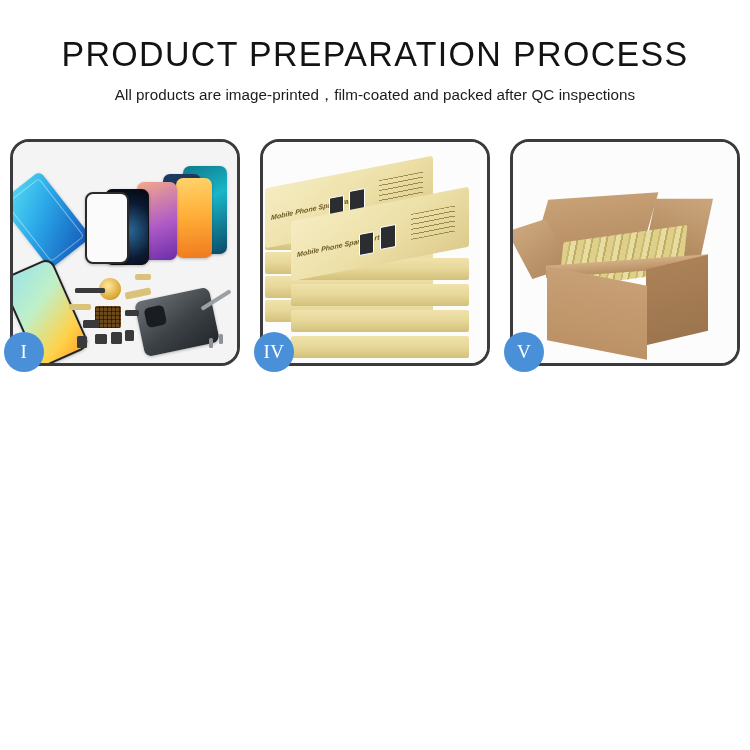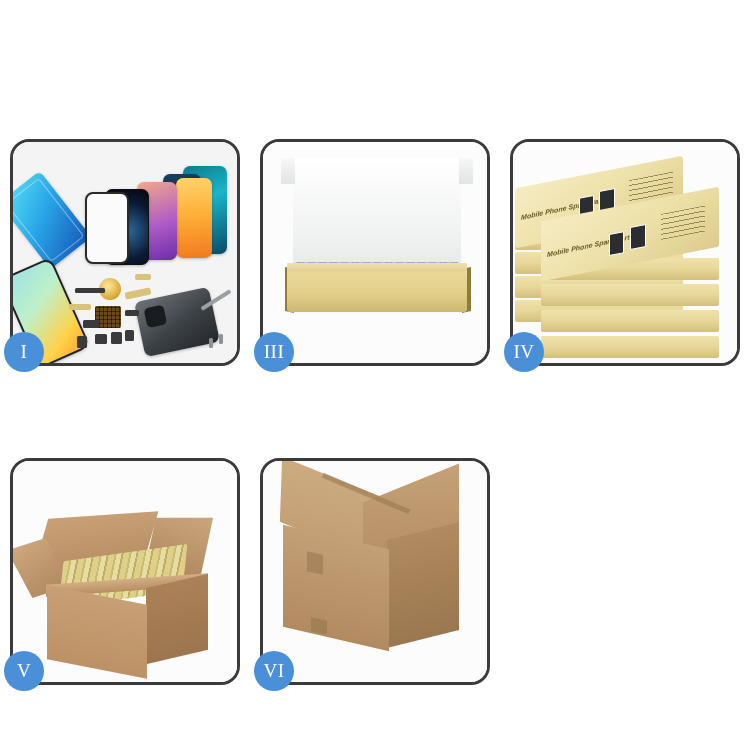--- a/index.html
+++ b/index.html
@@ -371,20 +371,24 @@
     transform: rotate(23deg);
   }
   .tape-sq1 { left: 44px; top: 92px; width: 16px; height: 20px; transform: skewY(13deg); }
   .tape-sq2 { left: 48px; top: 158px; width: 16px; height: 14px; transform: skewY(13deg); }
 </style>
 </head>
 <body>
 
 <div class="page">
 
+  <div class="header">
+    <div class="title">PRODUCT PREPARATION PROCESS</div>
+    <div class="subtitle">All products are image-printed，film-coated and packed after QC inspections</div>
+  </div>
 
   <div class="grid">
 
     <div class="panel">
       <div class="panel-clip p1">
         <div class="phone ph-blue"></div>
         <div class="phone ph-teal"></div>
         <div class="phone ph-navy"></div>
         <div class="phone ph-orange"></div>
         <div class="phone ph-purple"></div>
@@ -405,30 +409,20 @@
         <div class="flex-cable" style="left:112px; top:148px; width:26px; height:7px; transform:rotate(-12deg);"></div>
         <div class="flex-cable" style="left:122px; top:132px; width:16px; height:6px;"></div>
         <div class="chip" style="left:186px; top:156px; width:34px; height:4px; transform:rotate(-32deg); background:#9aa0a6;"></div>
         <div class="chip" style="left:196px; top:196px; width:4px; height:10px; background:#8d9399;"></div>
         <div class="chip" style="left:206px; top:192px; width:4px; height:10px; background:#8d9399;"></div>
       </div>
       <div class="badge">I</div>
     </div>
 
 
-    <div class="panel">
-      <div class="panel-clip">
-        <div class="mailer-lid"></div>
-        <div class="mailer-fill"></div>
-        <div class="mailer-flapL"></div>
-        <div class="mailer-flapR"></div>
-        <div class="mailer-base"></div>
-      </div>
-      <div class="badge">III</div>
-    </div>
 
     <div class="panel">
       <div class="panel-clip">
         <div class="stack">
           <div class="ybox" style="left:2px;  top:86px;"></div>
           <div class="ybox" style="left:2px;  top:110px;"></div>
           <div class="ybox" style="left:2px;  top:134px;"></div>
           <div class="ybox" style="left:2px;  top:158px;"></div>
 
           <div class="ybox" style="left:28px; top:116px; width:178px;"></div>
@@ -460,27 +454,15 @@
         <div class="flapR"></div>
         <div class="flapL"></div>
         <div class="carton-fill"></div>
         <div class="carton-rim"></div>
         <div class="carton-side"></div>
         <div class="carton-front"></div>
       </div>
       <div class="badge">V</div>
     </div>
 
-    <div class="panel">
-      <div class="panel-clip">
-        <div class="sealed-top"></div>
-        <div class="sealed-top2"></div>
-        <div class="sealed-side"></div>
-        <div class="sealed-front"></div>
-        <div class="seal-tape tape-top"></div>
-        <div class="seal-tape tape-sq1"></div>
-        <div class="seal-tape tape-sq2"></div>
-      </div>
-      <div class="badge">VI</div>
-    </div>
 
   </div>
 </div>
 
 </body></html>

